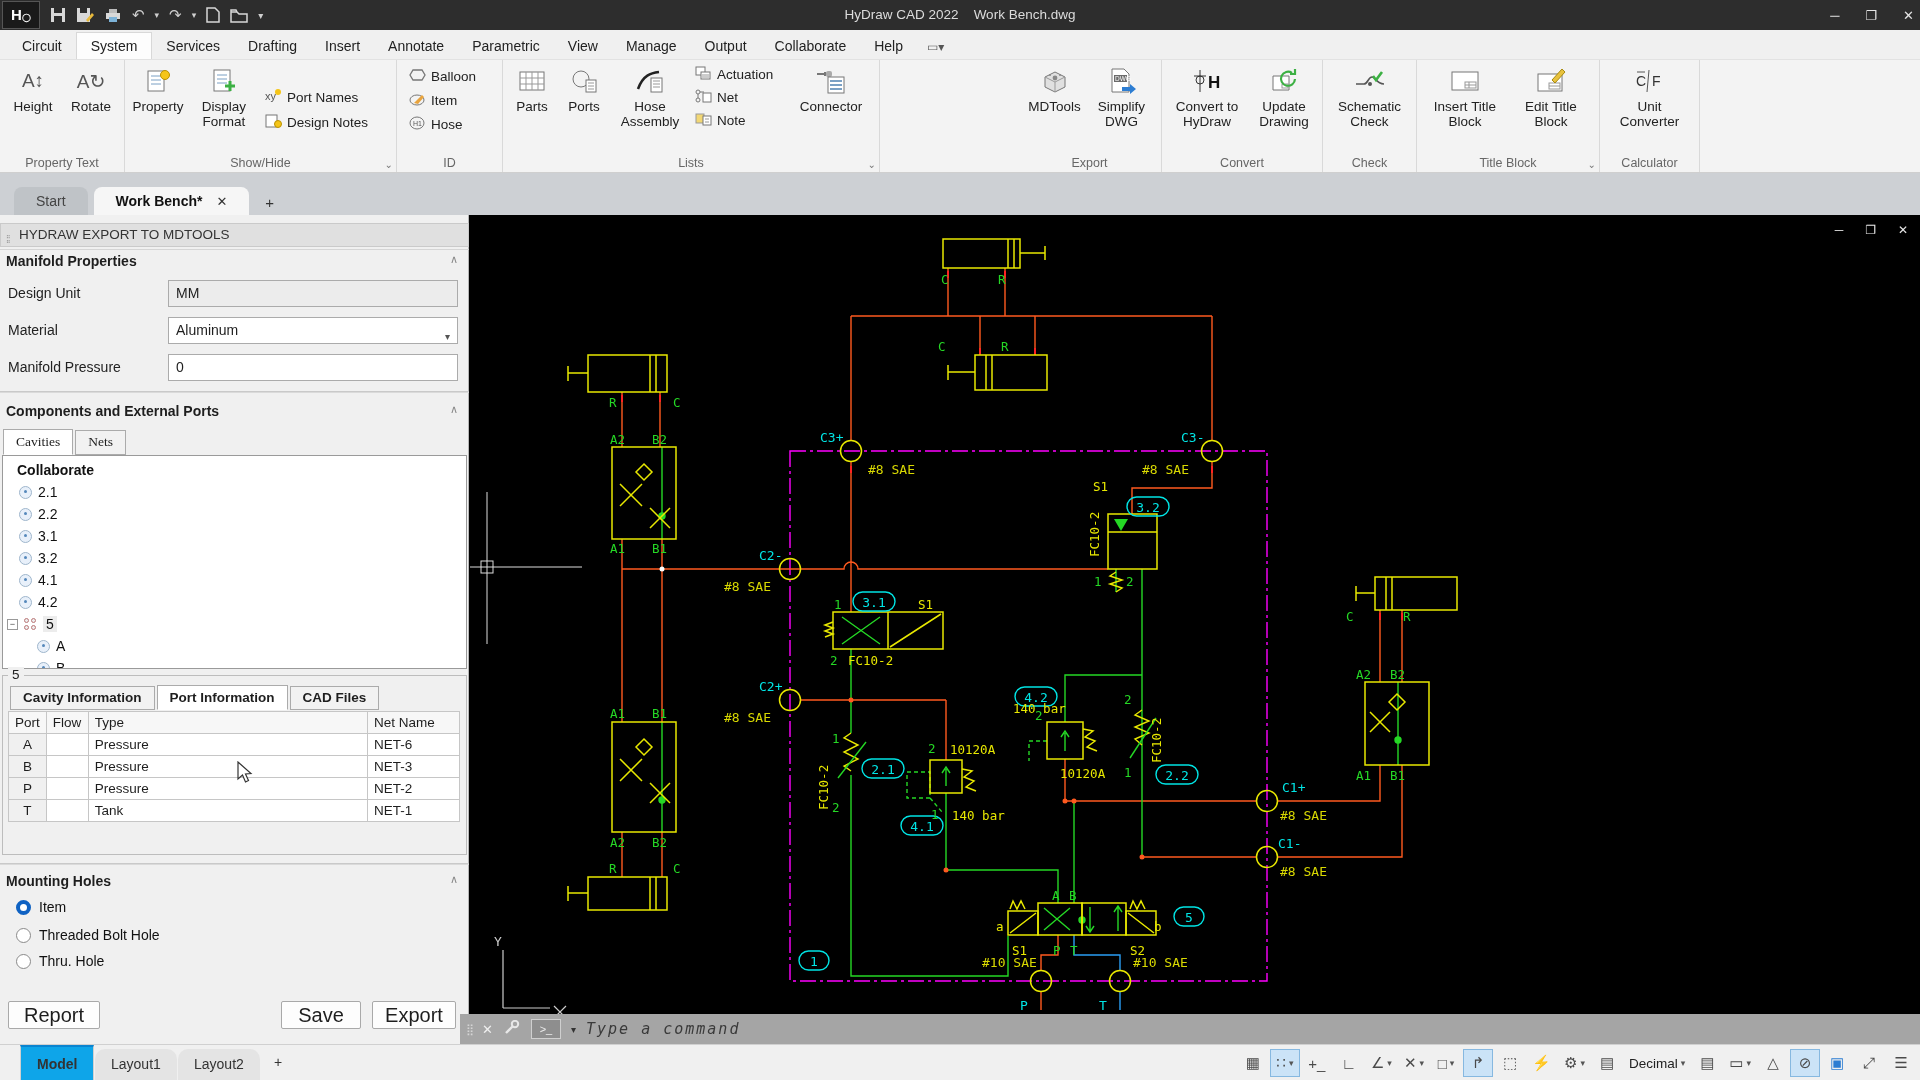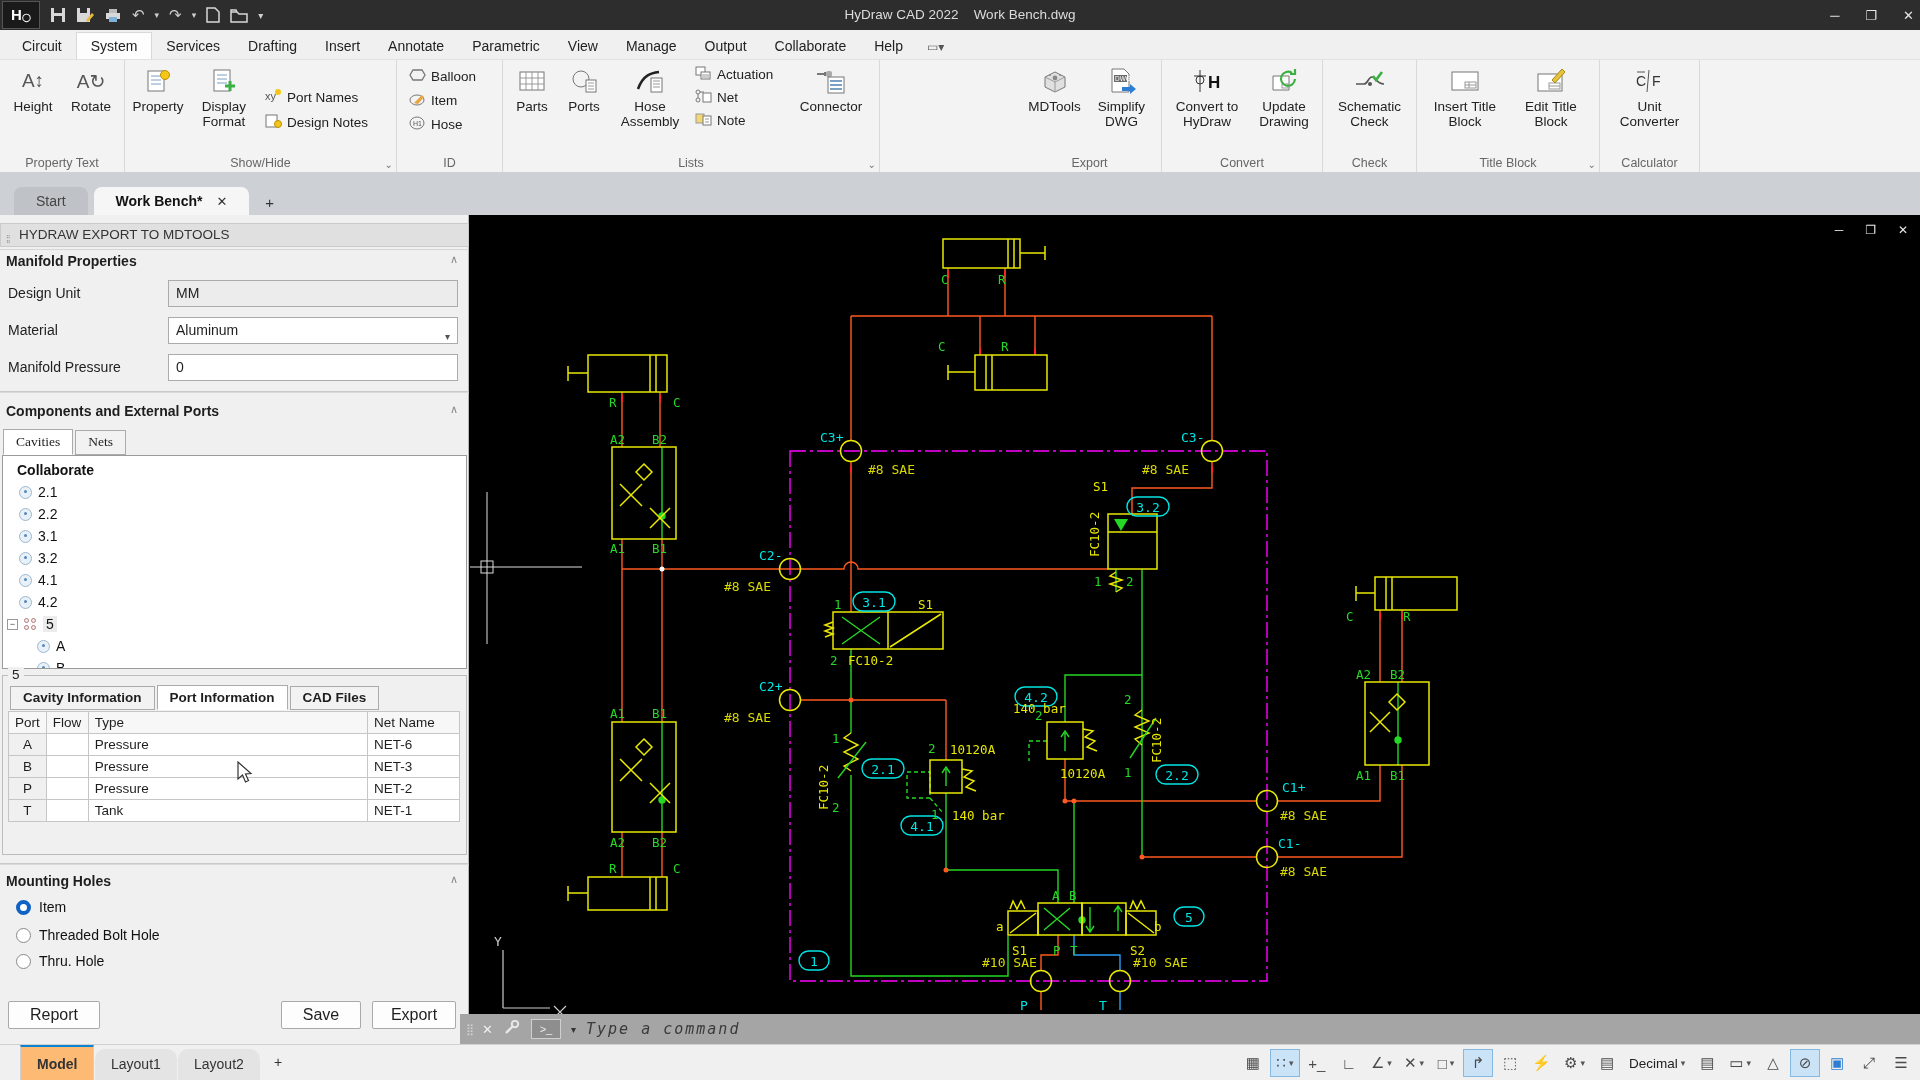--- a/index.html
+++ b/index.html
@@ -73,40 +73,40 @@
   .g5label { position:absolute; left:8px; background:#f0f0f0; padding:0 4px; font-size:13.5px; color:#222; z-index:2;}
   table.ptable { border-collapse:collapse; width:452px; font-size:13.5px; background:#fff; }
   table.ptable th { font-weight:normal; text-align:left; background:#f7f7f7; border:1px solid #c6c6c6; padding:3px 6px; }
   table.ptable td { border:1px solid #c6c6c6; padding:3px 6px; }
   table.ptable td.c0 { background:#f0f0f0; text-align:center; width:36px;}
   table.ptable .cflow { width:42px; }
   table.ptable .cnet { width:92px; }
   .radio { position:absolute; left:16px; display:flex; gap:8px; align-items:center; font-size:14px; color:#111;}
   .rdot { width:15px; height:15px; border-radius:50%; border:1px solid #8a8a8a; background:#fff; }
   .rdot.sel { border:4.5px solid #0f62c3; }
-  .pbtn { position:absolute; height:28px; border:1px solid #a9a9a9; background:#fdfdfd; font-size:16px; text-align:center; line-height:26px; border-radius:2px;}
+  .pbtn { position:absolute; height:28px; border:1px solid #a9a9a9; background:#fdfdfd; font-size:20px; text-align:center; line-height:26px; border-radius:2px;}
 
   
   #drawing { left:469px; top:215px; width:1451px; height:799px; background:#000; overflow:hidden;}
   #dwinbtns { position:absolute; right:12px; top:8px; display:flex; gap:22px; color:#e8e8e8; font-size:12px; }
   #schsvg { position:absolute; left:1px; top:5px; }
   #schsvg text { font-family:"DejaVu Sans Mono", monospace; font-size:12px; }
 
   
   #cmdbar { left:460px; top:1014px; width:1460px; height:30px; background:#a5a5a5; display:flex; align-items:center; gap:10px; padding-left:6px; }
   #cmdbar .cgrip { color:#d5d5d5; font-size:11px; letter-spacing:-2px; }
   #cmdbar .cx { color:#f0f0f0; font-size:13px; }
   .cprompt { width:30px; height:20px; background:#8e8e8e; border:1px solid #cfcfcf; color:#eee; font-size:11px; text-align:center; line-height:18px; }
   .cddown { color:#333; font-size:10px; }
   #cmdtext { font-family:"DejaVu Sans Mono", monospace; font-style:italic; font-size:15px; color:#3a3a3a; letter-spacing:2px; }
 
   
   #statusbar { left:0; top:1044px; width:1920px; height:36px; background:#f0f0f0; border-top:1px solid #d0d0d0;}
   .ltab { position:absolute; top:0; height:36px; line-height:34px; padding:0 16px; font-size:14px; color:#333;}
-  .ltab.on { background:#fdba74; font-weight:bold; border:1px solid #d0d0d0; border-top:2px solid #0a84d0; }
+  .ltab.on { background:#0ea5e9; font-weight:bold; border:1px solid #d0d0d0; border-top:2px solid #0a84d0; }
   .ltab.layout { background:#e4e4e4; border-radius:10px 10px 0 0; margin-top:4px; height:32px; line-height:30px;}
   #sicons { position:absolute; right:4px; top:2px; height:32px; display:flex; align-items:center; gap:2px; }
   .sic { min-width:30px; height:28px; display:flex; align-items:center; justify-content:center; gap:3px;
      color:#4a4a4a; font-size:15px; padding:0 4px; border:1px solid transparent; }
   .sic.active { background:#cbe3f7; border-color:#86b8e0; }
   .sic .dd { font-size:9px; color:#555; }
   .sic.textic { font-size:13.5px; color:#222; }
 
   .cursor-arrow { position:absolute; z-index:50; }
 </style>

